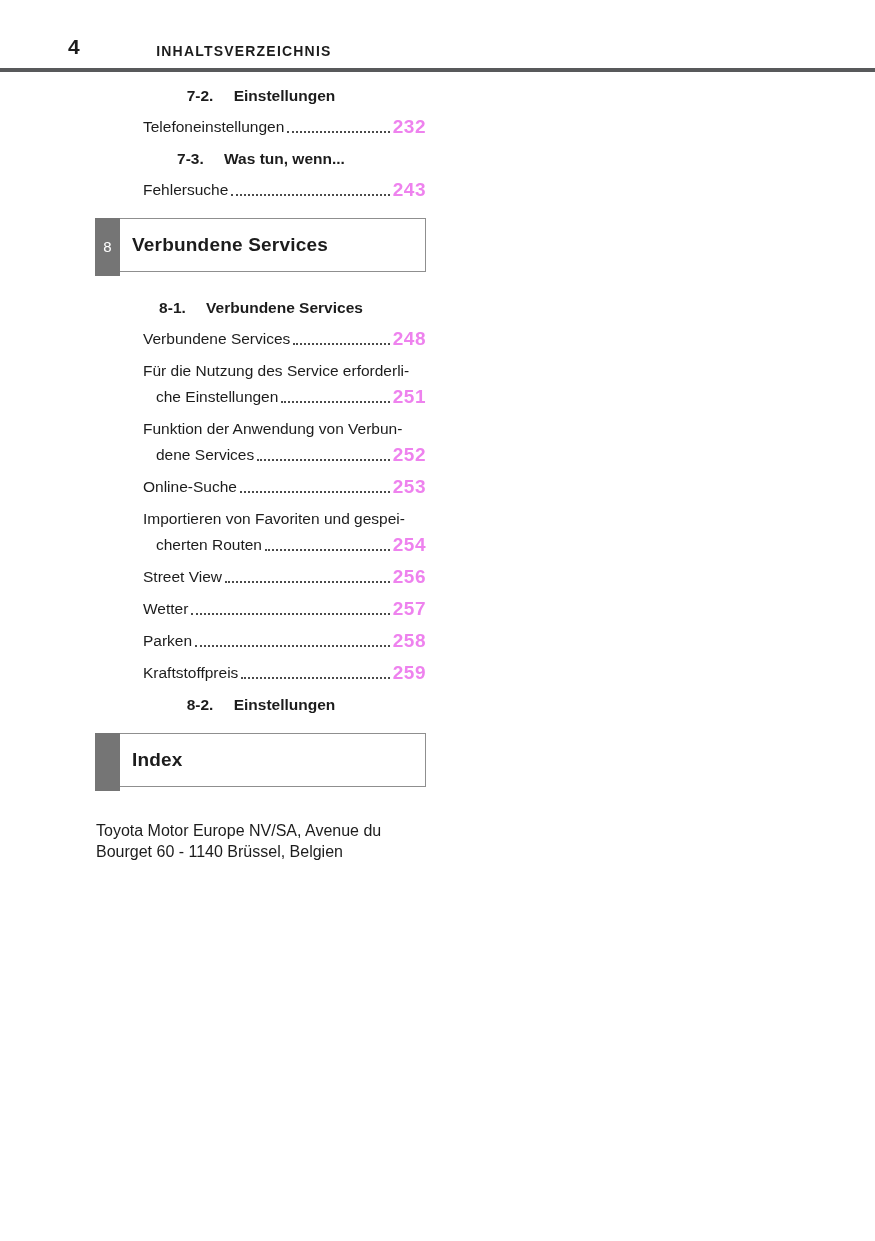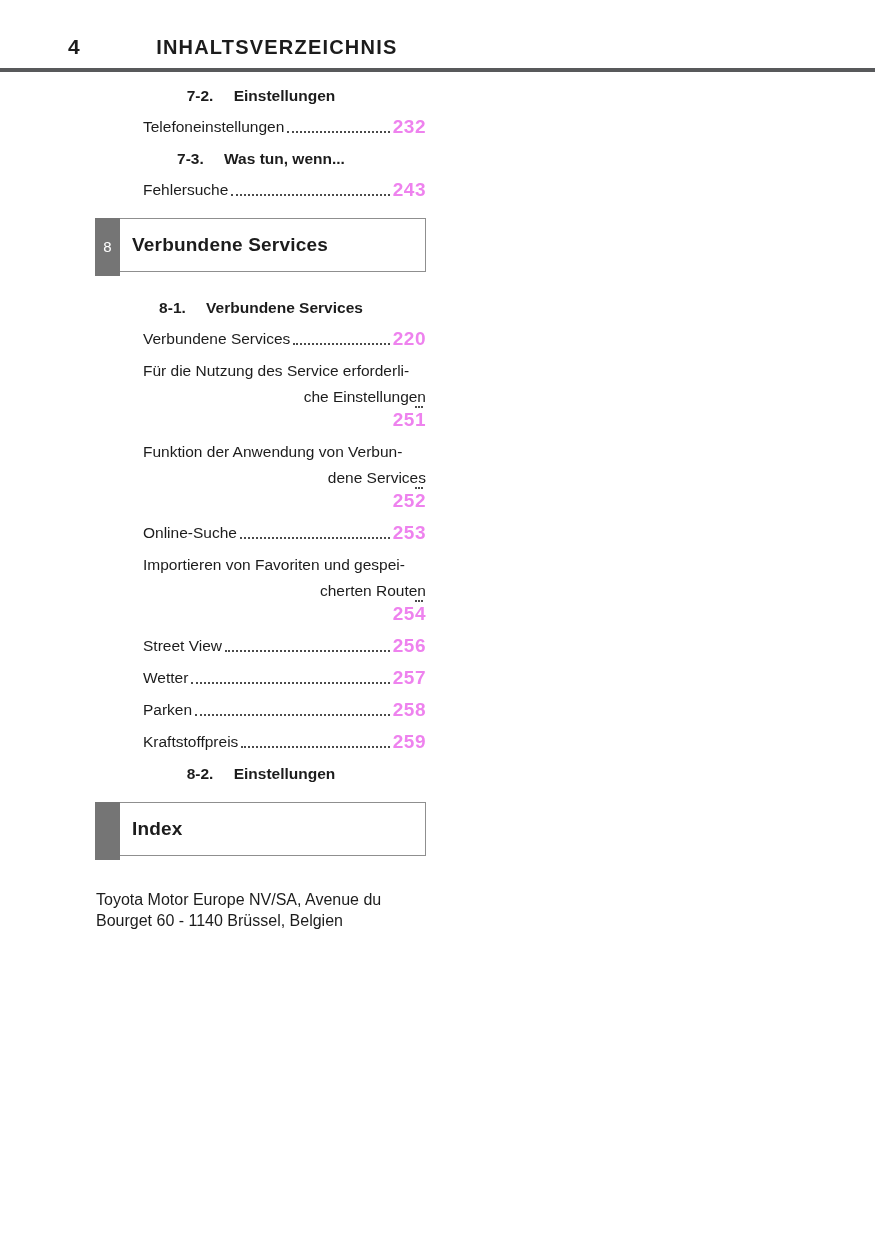--- a/index.html
+++ b/index.html
@@ -26,21 +26,21 @@
     align-items:flex-end;
     padding:0 0 9px 68px;
   }
   .page-num{
     font-size:21px;
     font-weight:bold;
     letter-spacing:.5px;
   }
   .header-title{
     margin-left:76px;
-    font-size:20px;
+    font-size:14px;
     font-weight:bold;
     letter-spacing:1.2px;
   }
   .header-rule{
     width:875px;height:4px;
     background:var(--rule-gray);
   }
   
   .toc{
     width:330px;
@@ -56,21 +56,21 @@
     justify-content:center;
   }
   .toc-heading .hnum{width:47px;flex:0 0 47px;}
   .toc-entry{margin-bottom:14px;}
   .erow{
     display:flex;
     align-items:flex-end;
     padding-left:47px;
     text-align:right;
   }
-  .erow.cont{padding-left:60px;flex-direction:column;}
+  .erow.cont{padding-left:60px;}
   .eline1{
     padding-left:47px;
     margin-bottom:8px;
   }
   .etext{white-space:nowrap;}
   .leader{
     flex:1 1 auto;
     min-width:8px;
     height:0;
     border-bottom:2px dotted var(--leader);
@@ -160,21 +160,21 @@
       </div>
     </div>
     <div class="toc-heading">
       <span class="hnum">8-1.</span>
       <span class="hlabel">Verbundene Services</span>
     </div>
     <div class="toc-entry">
       <div class="erow">
         <span class="etext">Verbundene Services</span>
         <span class="leader"></span>
-        <span class="page-ref">220</span>
+        <span class="page-ref">248</span>
       </div>
     </div>
     <div class="toc-entry">
       <div class="eline1">Für die Nutzung des Service erforderli-</div>
       <div class="erow cont">
         <span class="etext">che Einstellungen</span>
         <span class="leader"></span>
         <span class="page-ref">251</span>
       </div>
     </div>

